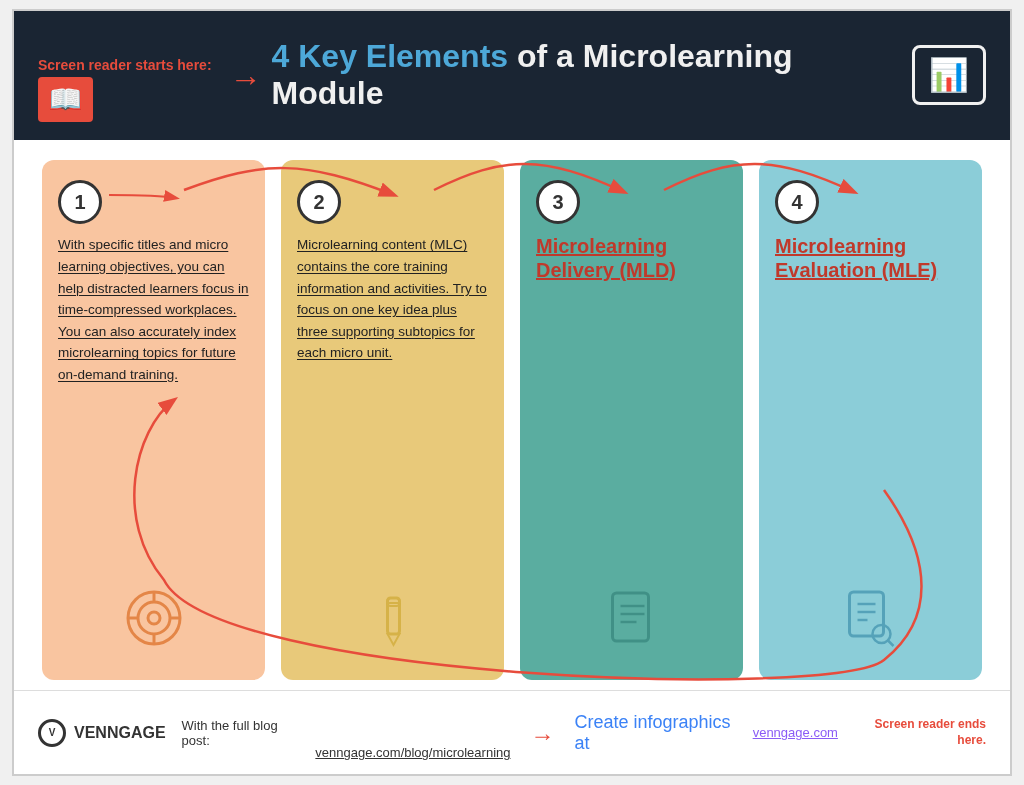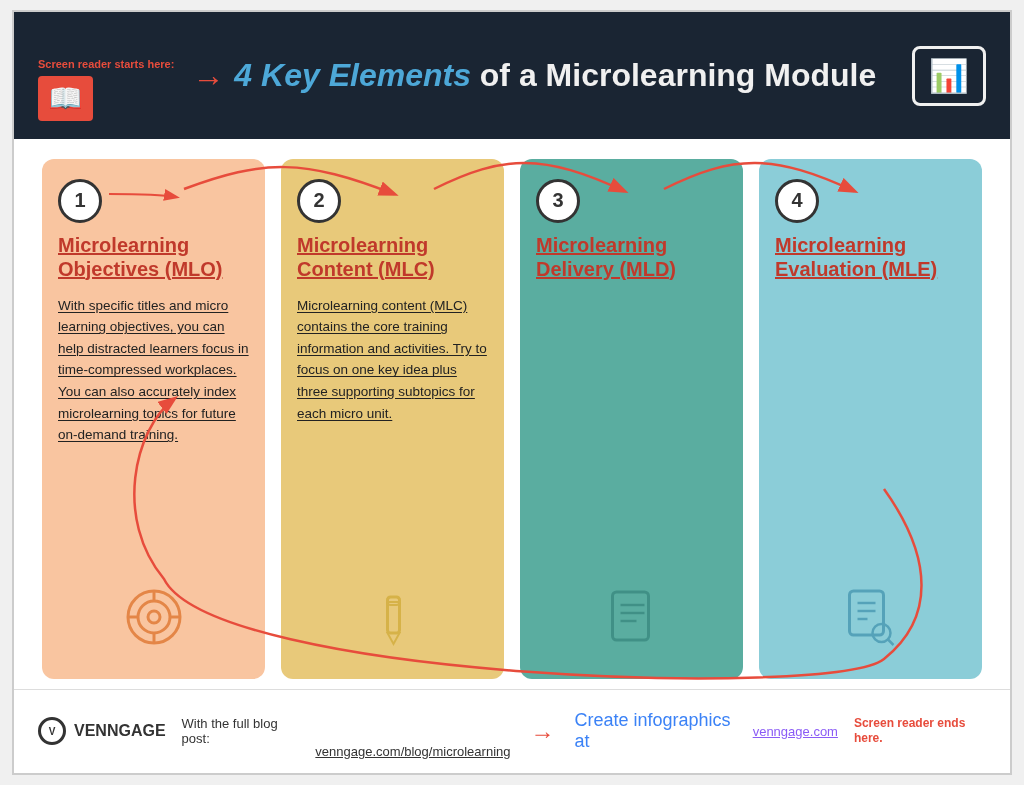--- a/index.html
+++ b/index.html
@@ -28,21 +28,21 @@
     }
     .header-left {
       display: flex;
       flex-direction: column;
       align-items: flex-start;
       gap: 4px;
       min-width: 90px;
     }
     .screen-reader-label {
       color: #e74c3c;
-      font-size: 11px;
+      font-size: 14px;
       font-weight: bold;
       line-height: 1.2;
       margin-top: 28px;
     }
     .book-icon-wrap {
       background: #e74c3c;
       padding: 6px 10px;
       border-radius: 4px;
     }
     .book-icon {
@@ -196,21 +196,21 @@
     .footer-link2 {
       color: #8b5cf6;
       text-decoration: underline;
       font-size: 13px;
     }
     .screen-reader-ends {
       color: #e74c3c;
       font-size: 12px;
       font-weight: bold;
       margin-left: auto;
-      text-align: left;
+      text-align: right;
       line-height: 1.3;
     }
     
     .main-area {
       position: relative;
     }
     .arrows-svg {
       position: absolute;
       top: 0; left: 0;
       width: 100%;
@@ -227,55 +227,53 @@
   <div class="header">
     <div class="header-left">
       <span class="screen-reader-label">Screen reader starts here:</span>
       <div class="book-icon-wrap">
         <span class="book-icon">📖</span>
       </div>
     </div>
     <div class="arrow-title">
       <span class="red-arrow-h">→</span>
       <span class="header-title">
-        <span style="color:#4da8d8; font-style:italic;">4 Key Elements</span><span style="color:#f0f0f0; font-style:normal;"> of a Microlearning Module</span>
+        <span style="color:#4da8d8; ">4 Key Elements</span><span style="color:#f0f0f0; font-style:normal;"> of a Microlearning Module</span>
       </span>
     </div>
     <div class="monitor-icon-wrap">
       <span class="monitor-icon">📊</span>
     </div>
   </div>
 
   <div class="main-area">
     <div class="columns">
 
       <div class="col col-1">
         <div class="number-badge">
           <span>1</span>
         </div>
-        <div class="col-title">Microlearning Objectives (MLO)</div>
         <div class="col-body">With specific titles and micro learning objectives, you can help distracted learners focus in time-compressed workplaces. You can also accurately index microlearning topics for future on-demand training.</div>
         <div class="col-icon">
           <svg width="60" height="60" viewBox="0 0 60 60" fill="none">
             <circle cx="30" cy="30" r="26" stroke="#d35400" stroke-width="3" fill="none"></circle>
             <circle cx="30" cy="30" r="16" stroke="#d35400" stroke-width="3" fill="none"></circle>
             <circle cx="30" cy="30" r="6" stroke="#d35400" stroke-width="3" fill="none"></circle>
             <line x1="30" y1="4" x2="30" y2="14" stroke="#d35400" stroke-width="3"></line>
             <line x1="30" y1="46" x2="30" y2="56" stroke="#d35400" stroke-width="3"></line>
             <line x1="4" y1="30" x2="14" y2="30" stroke="#d35400" stroke-width="3"></line>
             <line x1="46" y1="30" x2="56" y2="30" stroke="#d35400" stroke-width="3"></line>
           </svg>
         </div>
       </div>
 
       <div class="col col-2">
         <div class="number-badge">
           <span>2</span>
         </div>
-        <div class="col-title">Microlearning Content (MLC)</div>
         <div class="col-body">Microlearning content (MLC) contains the core training information and activities. Try to focus on one key idea plus three supporting subtopics for each micro unit.</div>
         <div class="col-icon">
           <svg width="55" height="55" viewBox="0 0 55 55" fill="none">
             <rect x="22" y="5" width="12" height="36" rx="3" stroke="#c8a020" stroke-width="3" fill="none"></rect>
             <polygon points="22,41 34,41 28,52" stroke="#c8a020" stroke-width="2" fill="none"></polygon>
             <line x1="22" y1="10" x2="34" y2="10" stroke="#c8a020" stroke-width="2"></line>
             <rect x="22" y="5" width="12" height="8" rx="3" stroke="#c8a020" stroke-width="2" fill="none"></rect>
           </svg>
         </div>
       </div>

